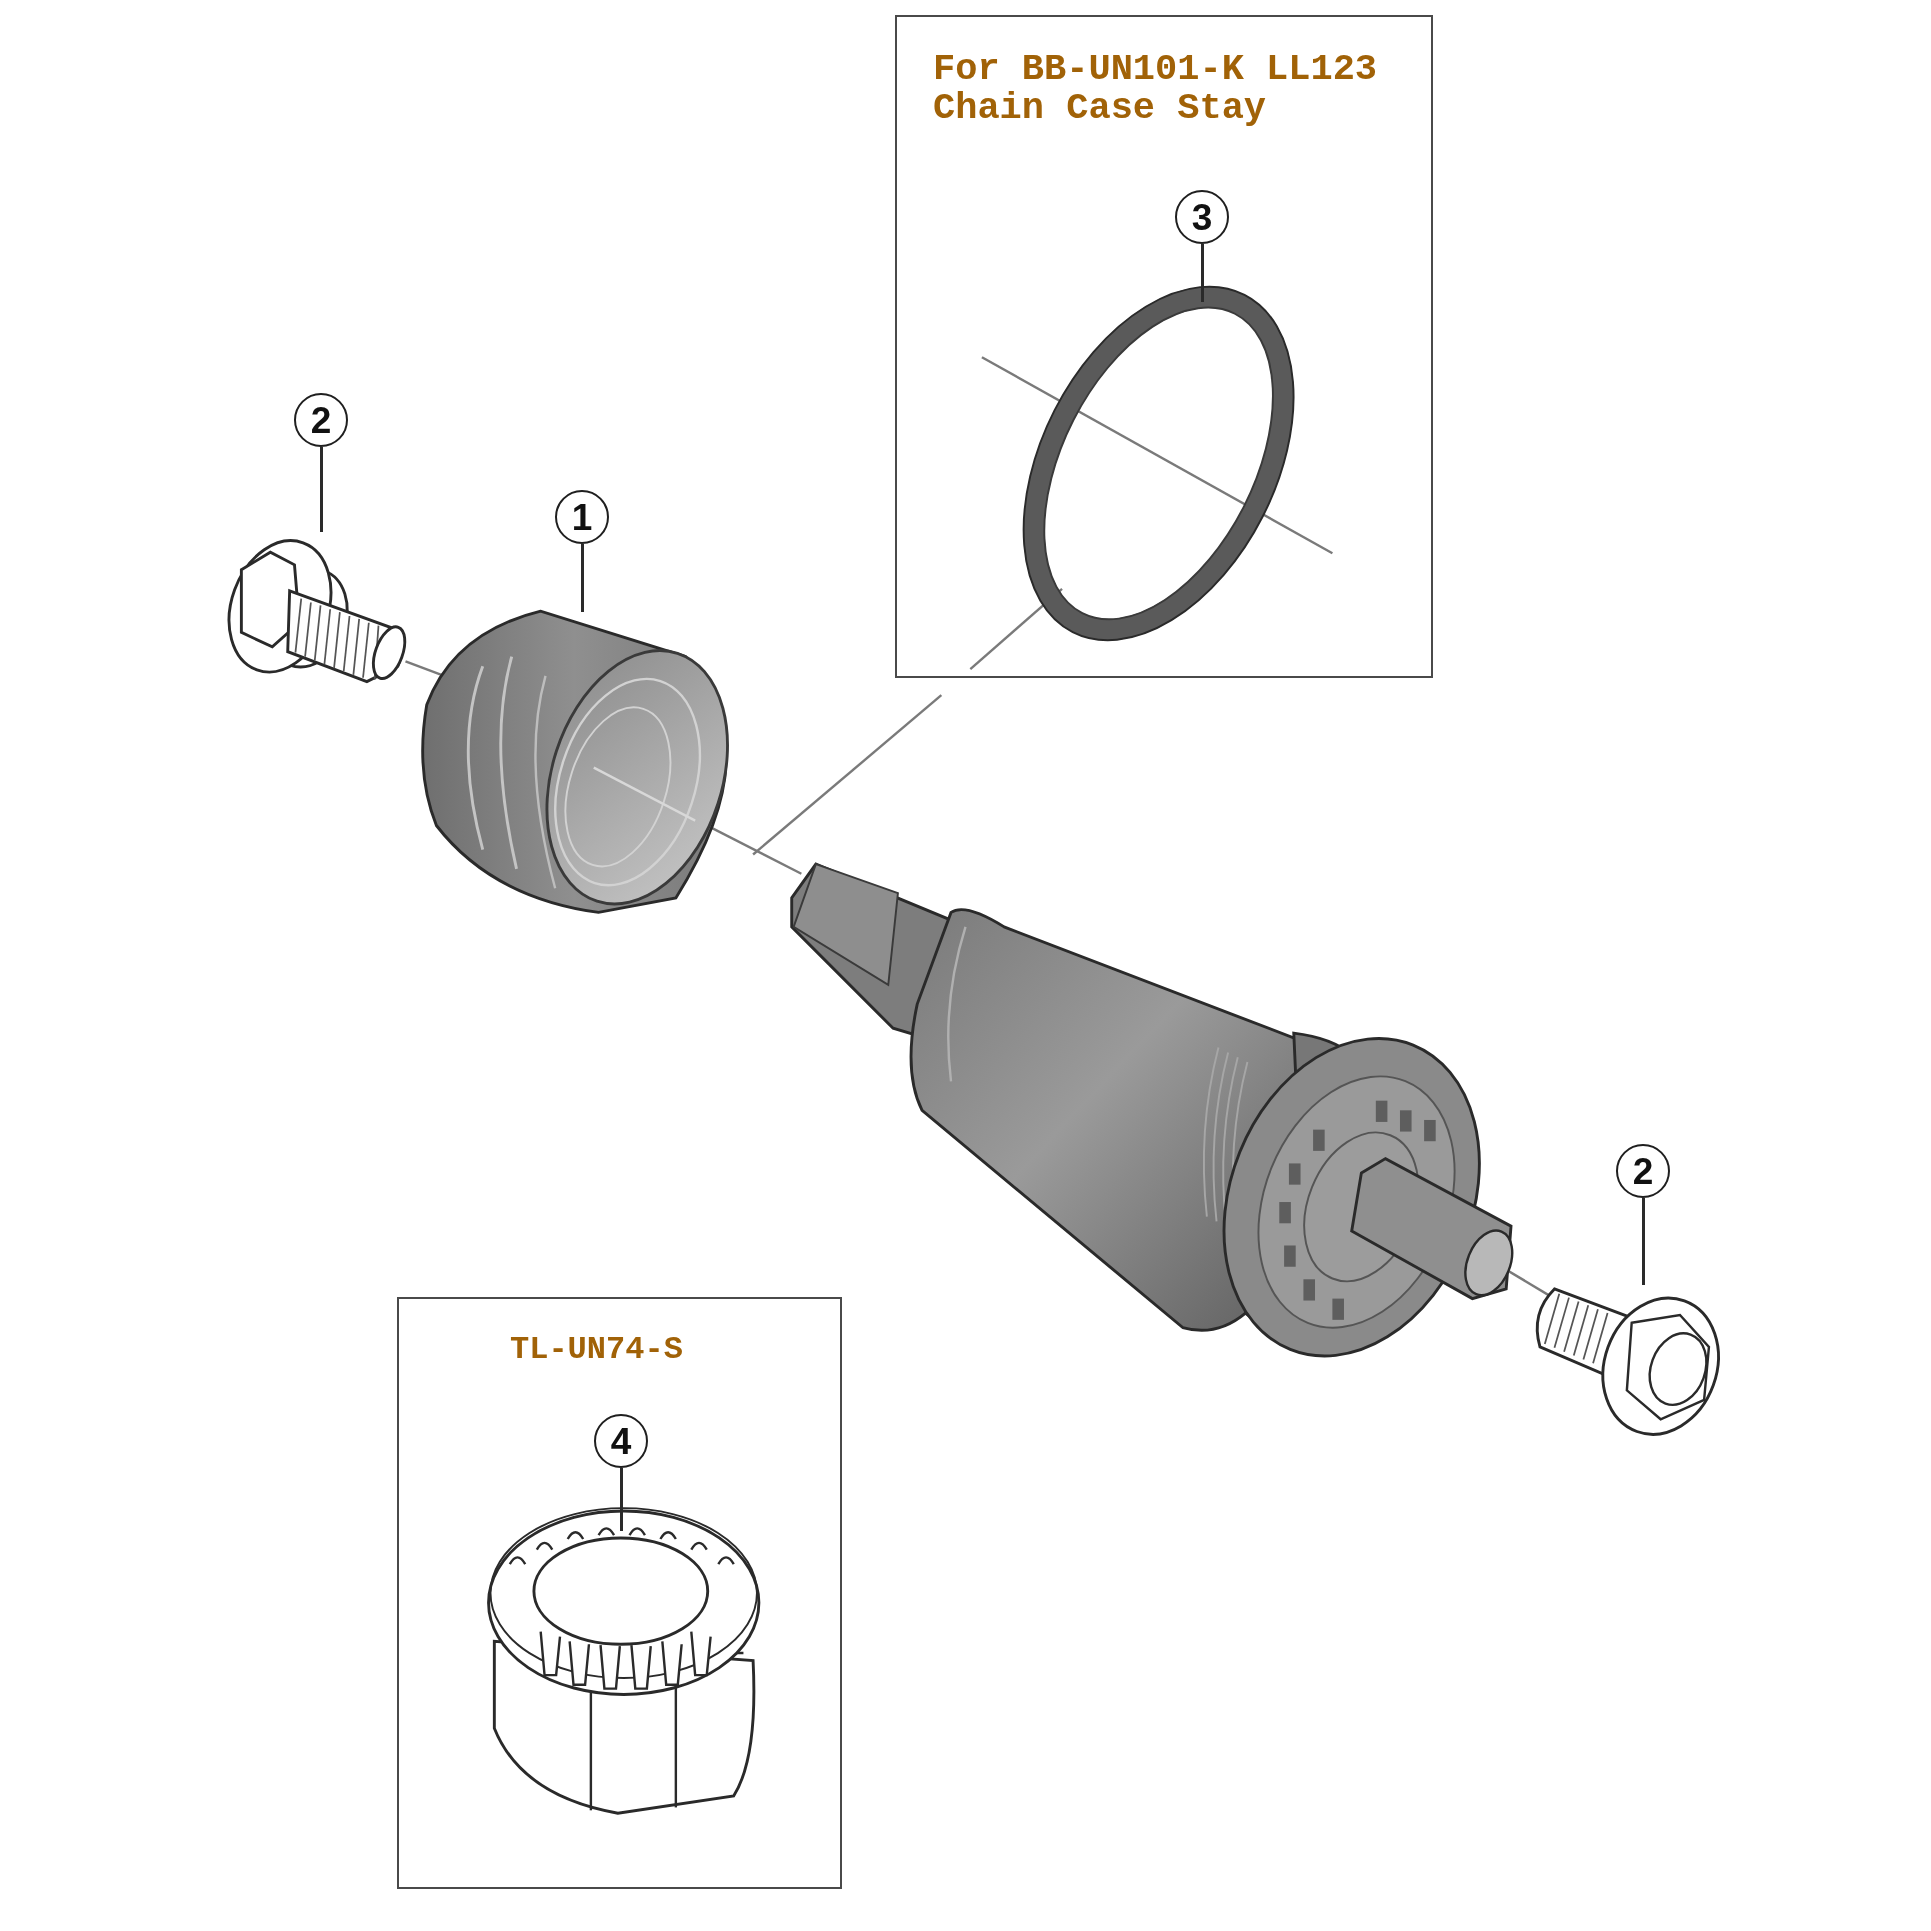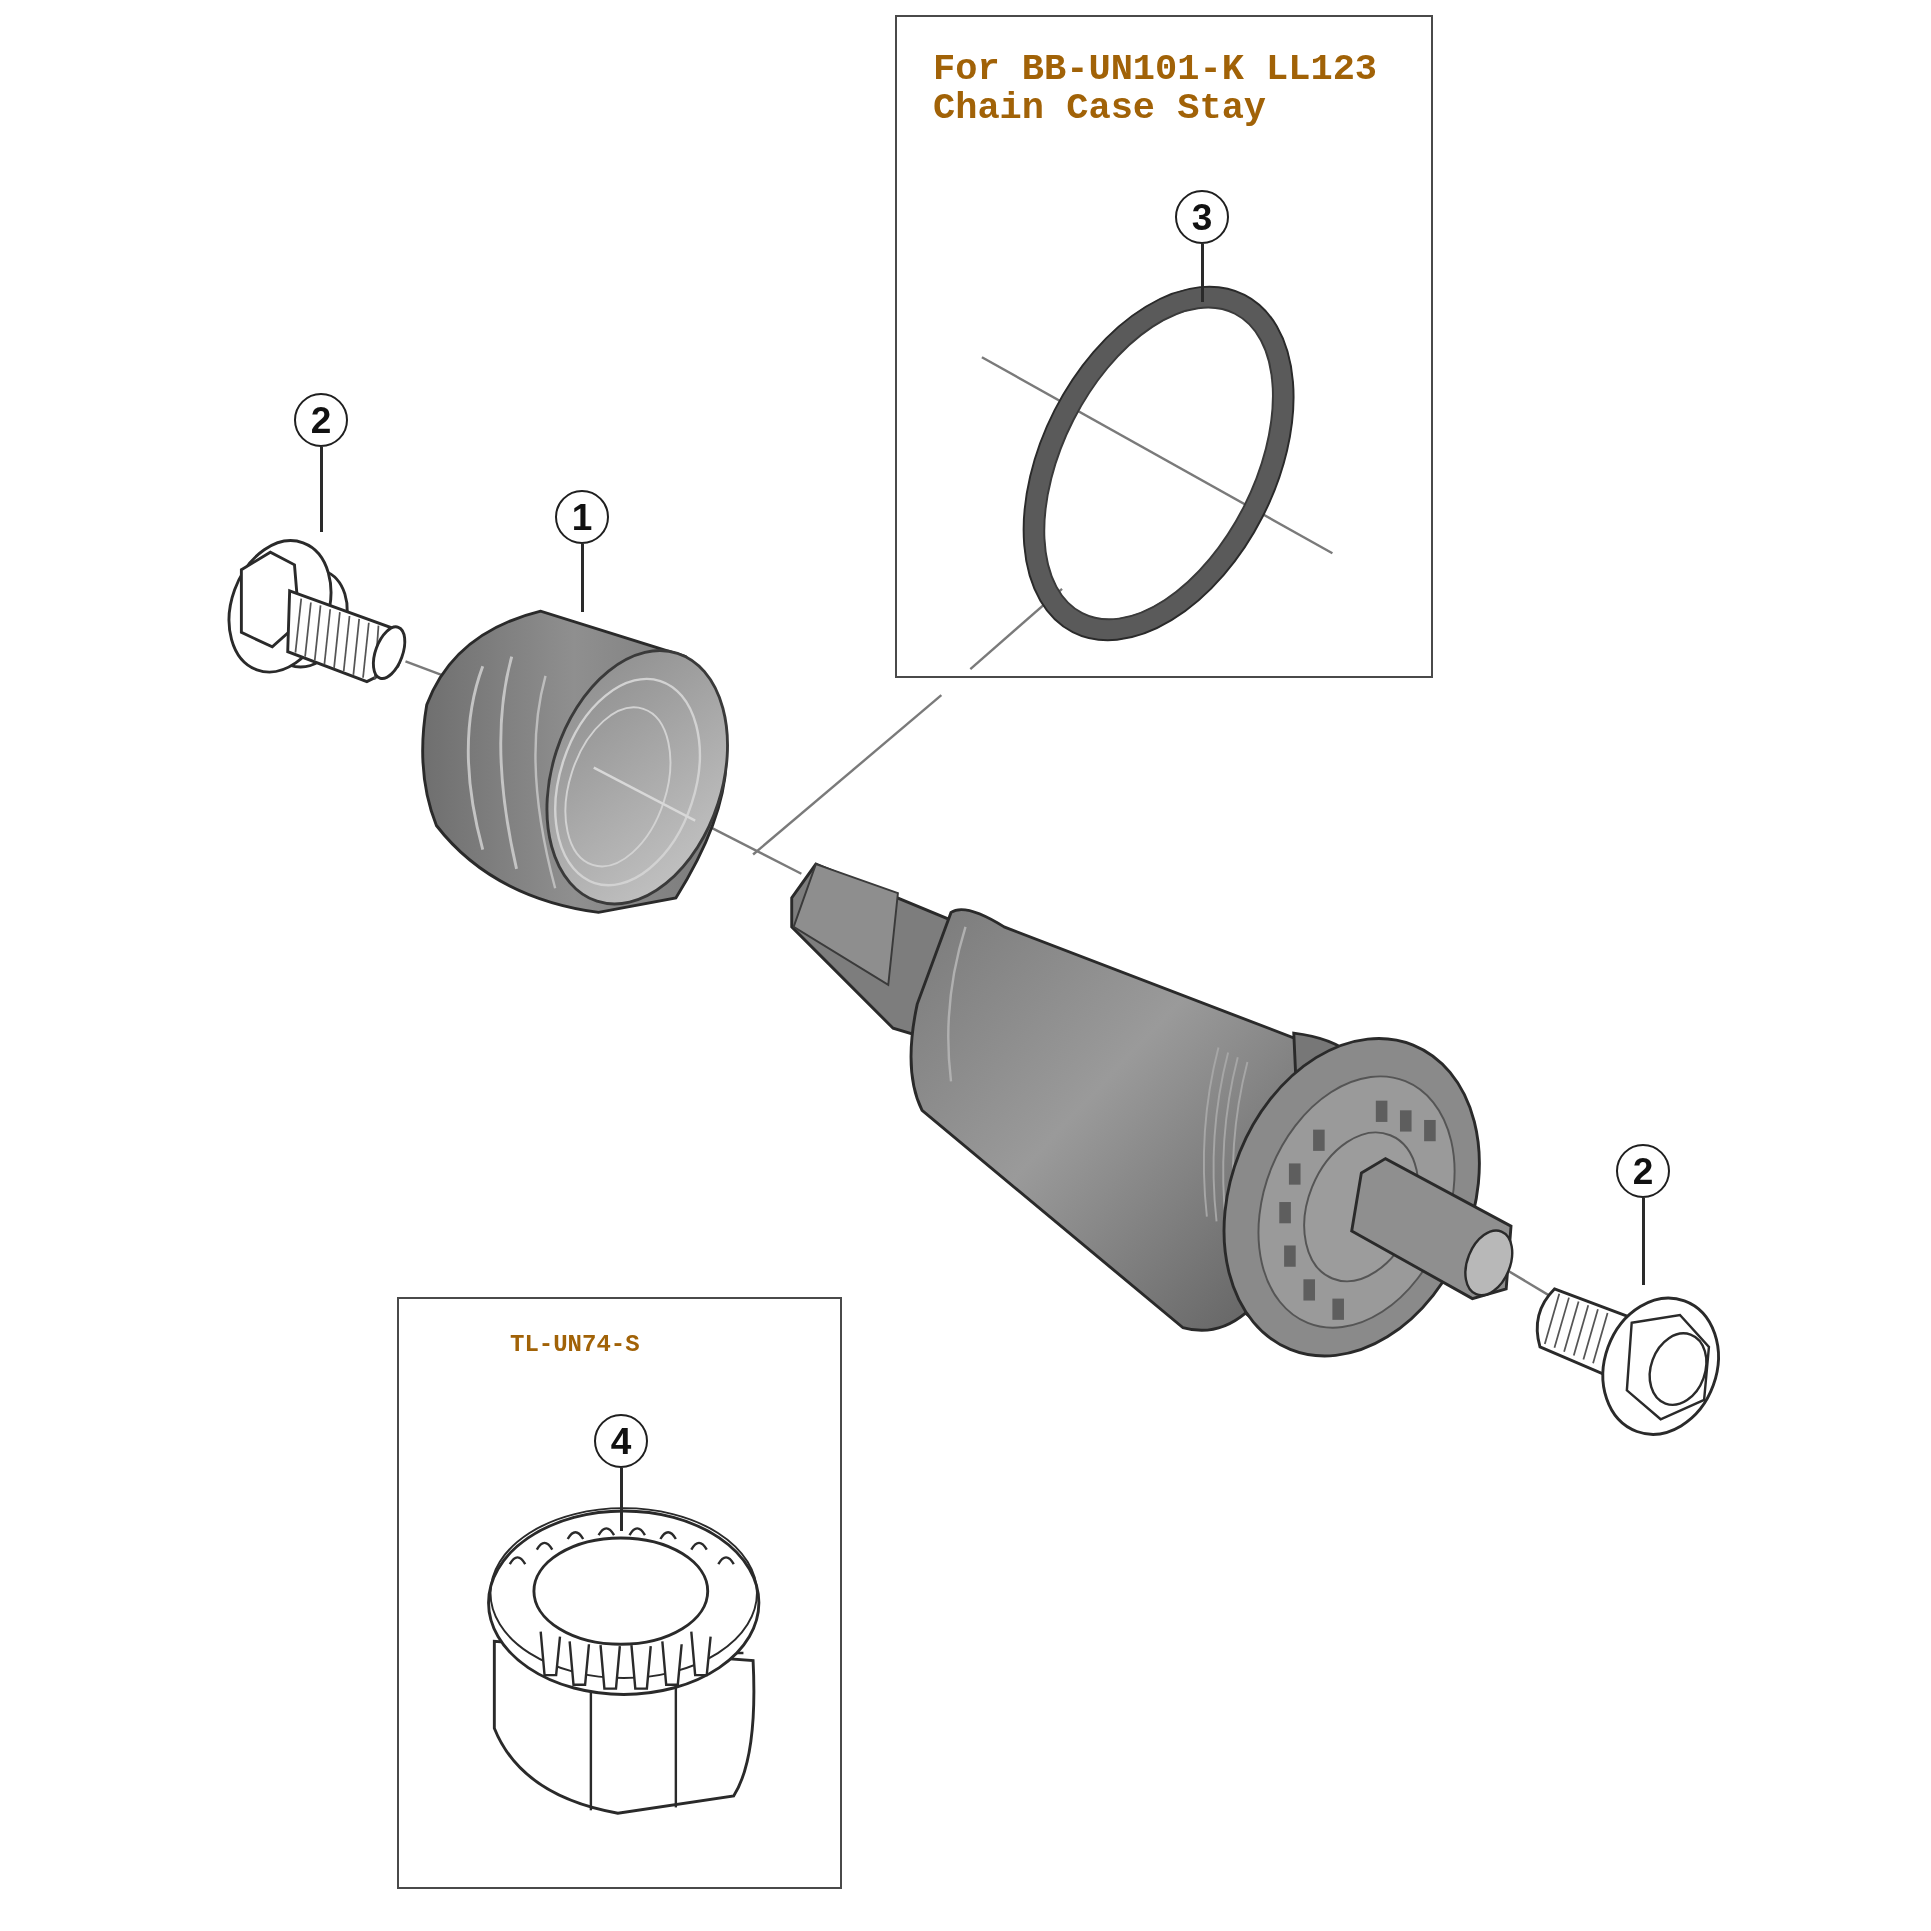--- a/index.html
+++ b/index.html
@@ -158,21 +158,21 @@
         <path d="M716 1690 l4 45 l12 0 l4 -40"></path>
     </g>
   </g>
 </svg>
 
 <div class="inset-box" style="left:895px; top:14.5px; width:538px; height:663px;"></div>
 <div class="inset-title" style="left:933px; top:48px; font-size:37px;">For BB-UN101-K LL123</div>
 <div class="inset-title" style="left:933px; top:87px; font-size:37px;">Chain Case Stay</div>
 
 <div class="inset-box" style="left:397px; top:1297px; width:445px; height:592px;"></div>
-<div class="inset-title" style="left:510px; top:1331px; font-size:24px;">TL-UN74-S</div>
+<div class="inset-title" style="left:510px; top:1331px; font-size:32px;">TL-UN74-S</div>
 
 <div class="leader" style="left:320px; top:447px; height:85px;"></div>
 <div class="callout" style="left:294px; top:393px;">2</div>
 
 <div class="leader" style="left:581px; top:544px; height:68px;"></div>
 <div class="callout" style="left:555px; top:490px;">1</div>
 
 <div class="leader" style="left:1201px; top:244px; height:58px;"></div>
 <div class="callout" style="left:1175px; top:190px;">3</div>
 

